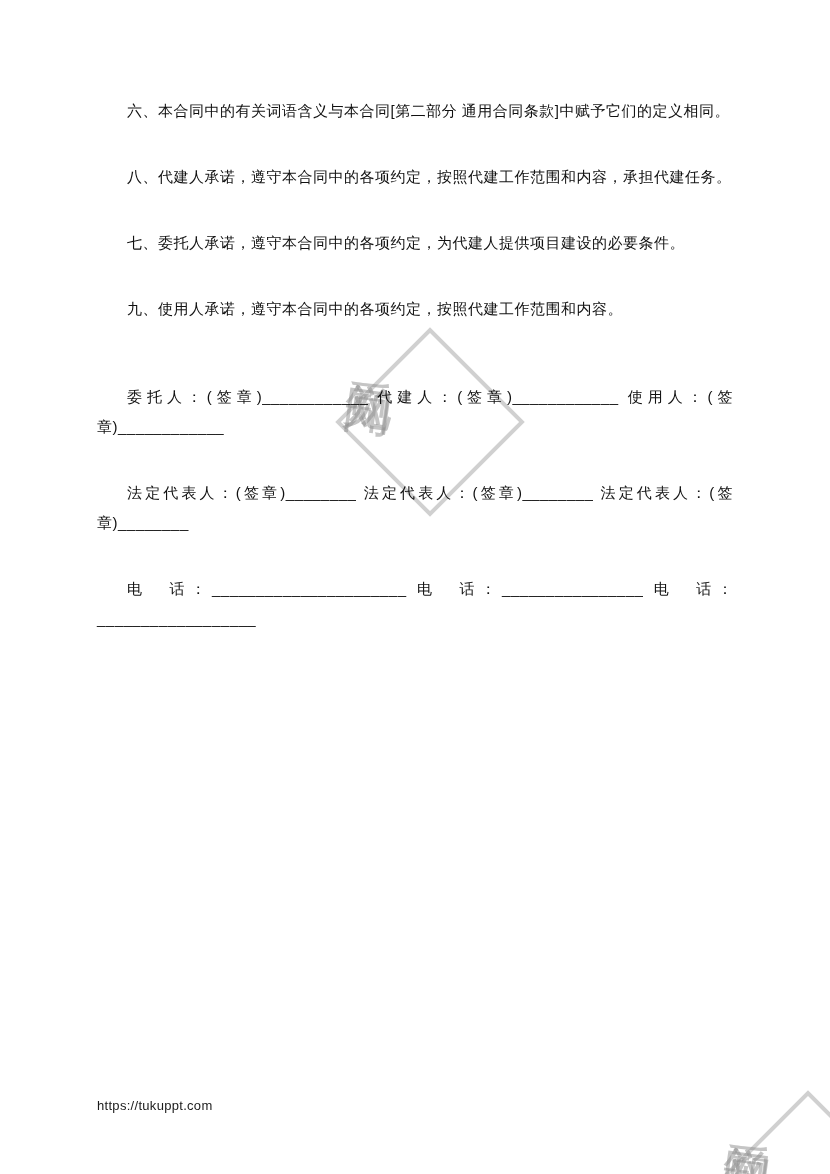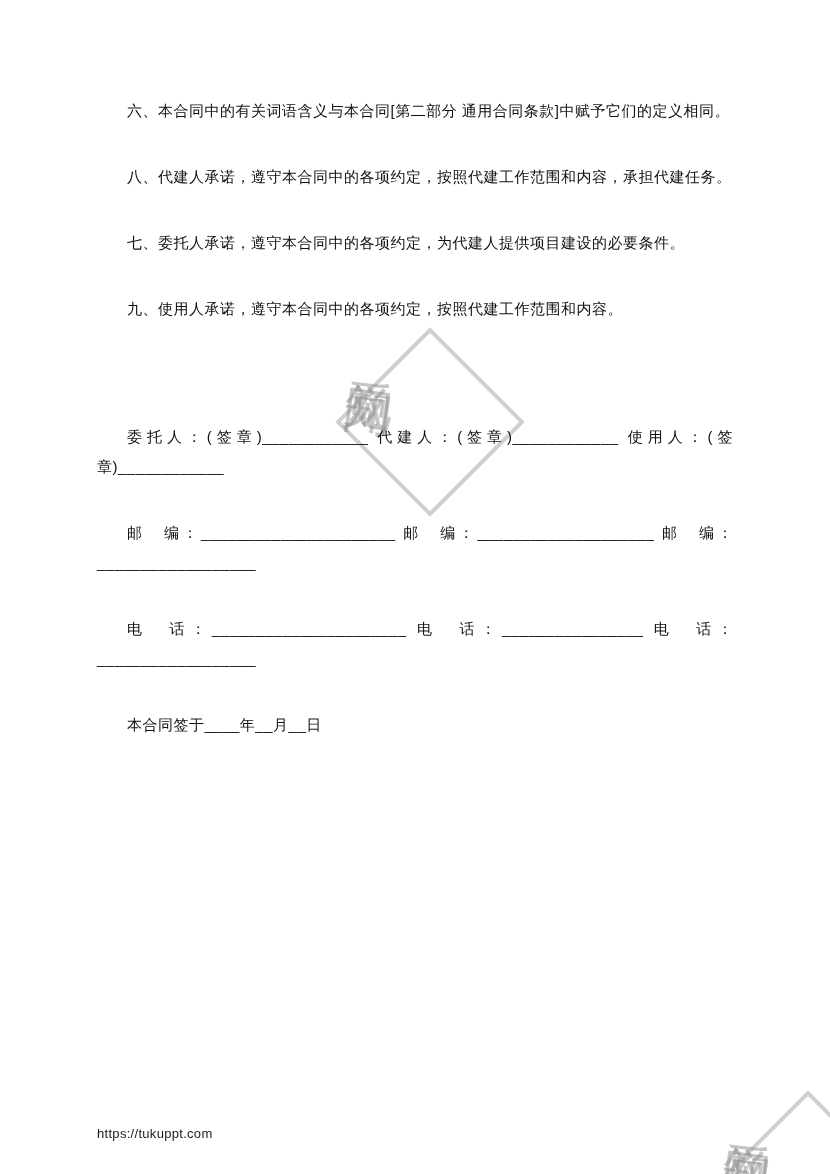--- a/index.html
+++ b/index.html
@@ -58,31 +58,30 @@
     line-height: 30px;
     letter-spacing: 0.5px;
     text-align: justify;
     color: #111111;
   }
   p.clause {
     text-indent: 2em;
     margin-bottom: 36px;
     word-break: normal;
   }
-  p.sig-gap { margin-top: 98px; }
+  p.sig-gap { margin-top: 58px; }
   .footer-link {
     position: absolute;
     left: 97px;
     top: 1098px;
     z-index: 2;
     font-size: 13px;
     letter-spacing: 0.3px;
     color: #1a1a1a;
     text-decoration: none;
-    margin-top: 28px;
   }
 </style>
 </head>
 <body>
 
 <div class="page">
 
   <div class="watermark wm-center">
     <div class="wm-diamond"></div>
     <div class="wm-text">觅知网</div>
@@ -92,20 +91,19 @@
     <div class="wm-diamond"></div>
     <div class="wm-text">觅知网</div>
   </div>
 
   <div class="content">
     <p class="clause">六、本合同中的有关词语含义与本合同[第二部分 通用合同条款]中赋予它们的定义相同。</p>
     <p class="clause">八、代建人承诺，遵守本合同中的各项约定，按照代建工作范围和内容，承担代建任务。</p>
     <p class="clause">七、委托人承诺，遵守本合同中的各项约定，为代建人提供项目建设的必要条件。</p>
     <p class="clause">九、使用人承诺，遵守本合同中的各项约定，按照代建工作范围和内容。</p>
     <p class="clause sig-gap">委托人：(签章)____________ 代建人：(签章)____________ 使用人：(签章)____________</p>
-    <p class="clause">邮　编：______________________ 邮　编：____________________ 邮　编：__________________</p>
+    <p class="clause">法定代表人：(签章)________ 法定代表人：(签章)________ 法定代表人：(签章)________</p>
     <p class="clause">电　话：______________________ 电　话：________________ 电　话：__________________</p>
-    <p class="clause">本合同签于____年__月__日</p>
   </div>
 
   <a class="footer-link" href="#">https://tukuppt.com</a>
 
 </div>
 
 </body></html>

